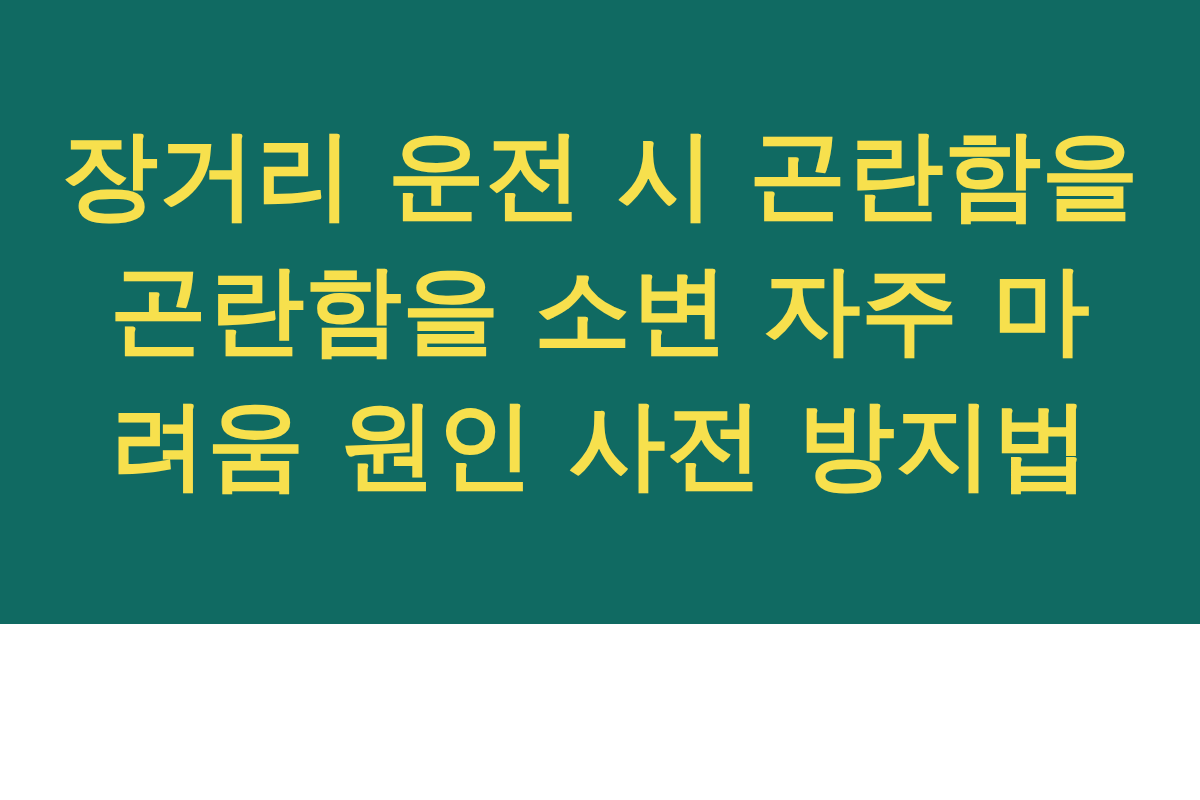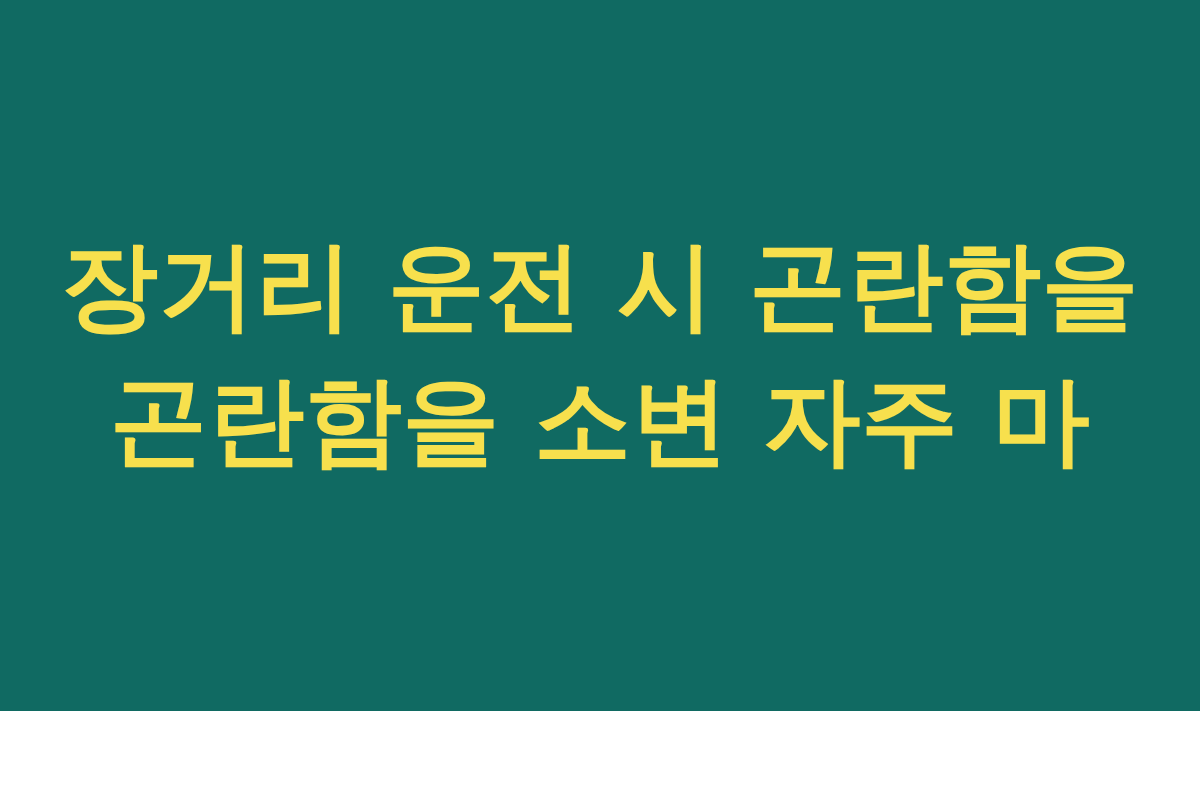--- a/index.html
+++ b/index.html
@@ -8,21 +8,21 @@
   }
   body {
     width: 1200px;
     height: 800px;
     overflow: hidden;
     font-family: "DejaVu Sans", sans-serif;
   }
   #thumbnail-canvas {
     position: relative;
     width: 1200px;
-    height: 711px;
+    height: 624px;
     background: #106A62;
     display: flex;
     align-items: center;
     justify-content: center;
     box-sizing: border-box;
   }
   #title-block {
     width: 1100px;
     text-align: center;
     display: flex;
@@ -43,14 +43,15 @@
     text-rendering: geometricPrecision;
   }
 </style>
 </head>
 <body>
 
 <div id="thumbnail-canvas" style="background: rgb(16, 106, 98);">
   <div id="title-block">
     <span class="title-line" style="color: rgb(247, 224, 77);">장거리 운전 시 곤란함을</span>
     <span class="title-line" style="color: rgb(247, 224, 77);">곤란함을 소변 자주 마</span>
+    <span class="title-line" style="color: rgb(247, 224, 77);">려움 원인 사전 방지법</span>
   </div>
 </div>
 
 </body></html>

